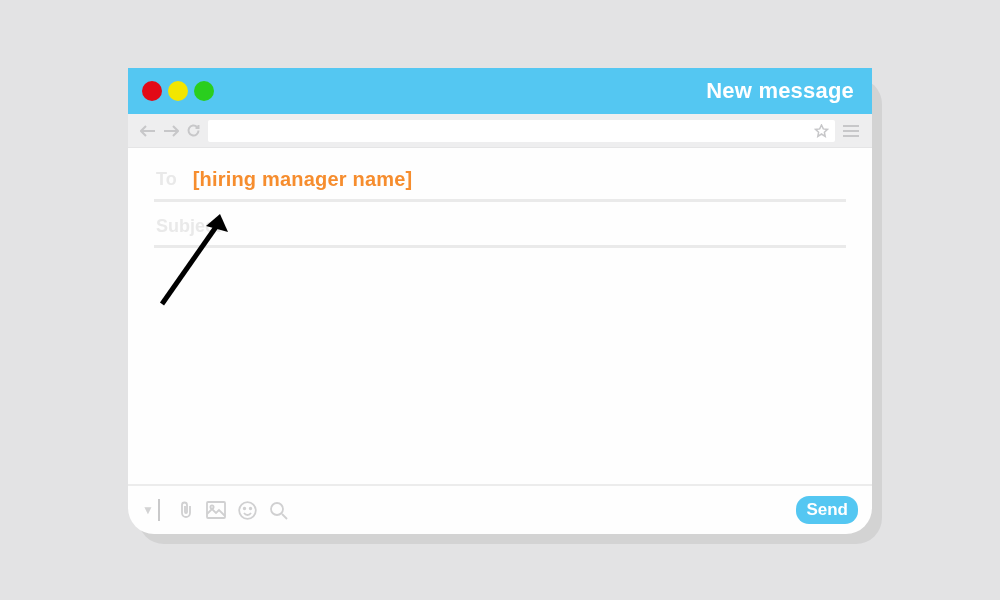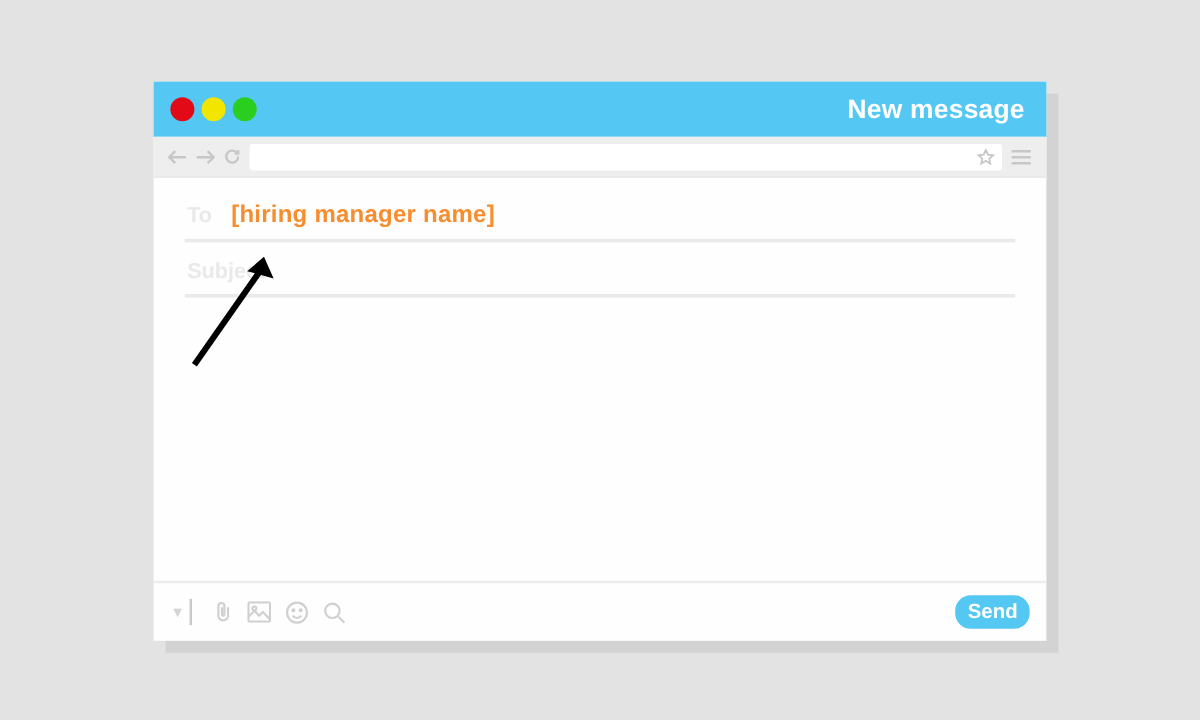--- a/index.html
+++ b/index.html
@@ -7,20 +7,21 @@
       width: 1000px; height: 600px;
       background: #e3e3e4;
       font-family: -apple-system, Helvetica, Arial, sans-serif;
       position: relative; overflow: hidden;
     }
     .window {
       position: absolute; left: 128px; top: 68px;
       width: 744px; height: 466px;
       background: #fefefe;
       box-shadow: 10px 10px 0 rgba(0,0,0,.07);
+      border-radius: 26px;
     }
     .titlebar {
       height: 46px; background: #54c7f2;
       display: flex; align-items: center; padding: 0 18px 0 14px;
     }
     .traffic { display: flex; gap: 6px; }
     .dot { width: 20px; height: 20px; border-radius: 50%; }
     .dot.red { background: #e20a17; }
     .dot.yellow { background: #f2e600; }
     .dot.green { background: #2ace1e; }

